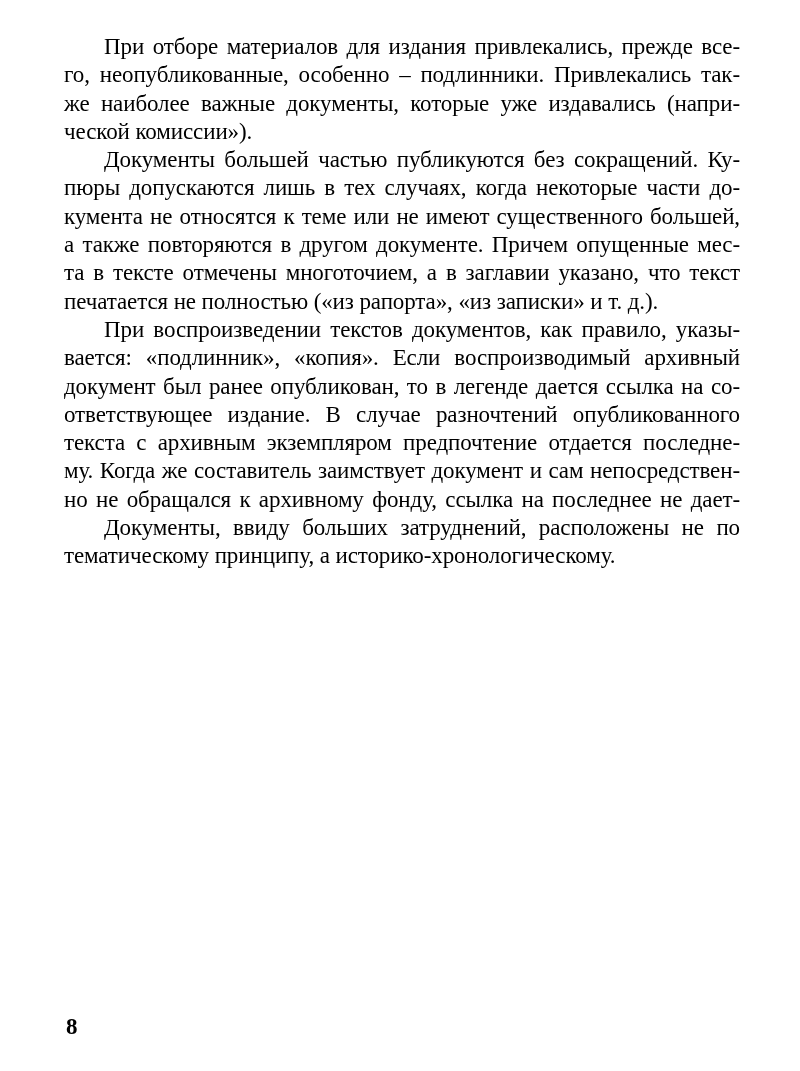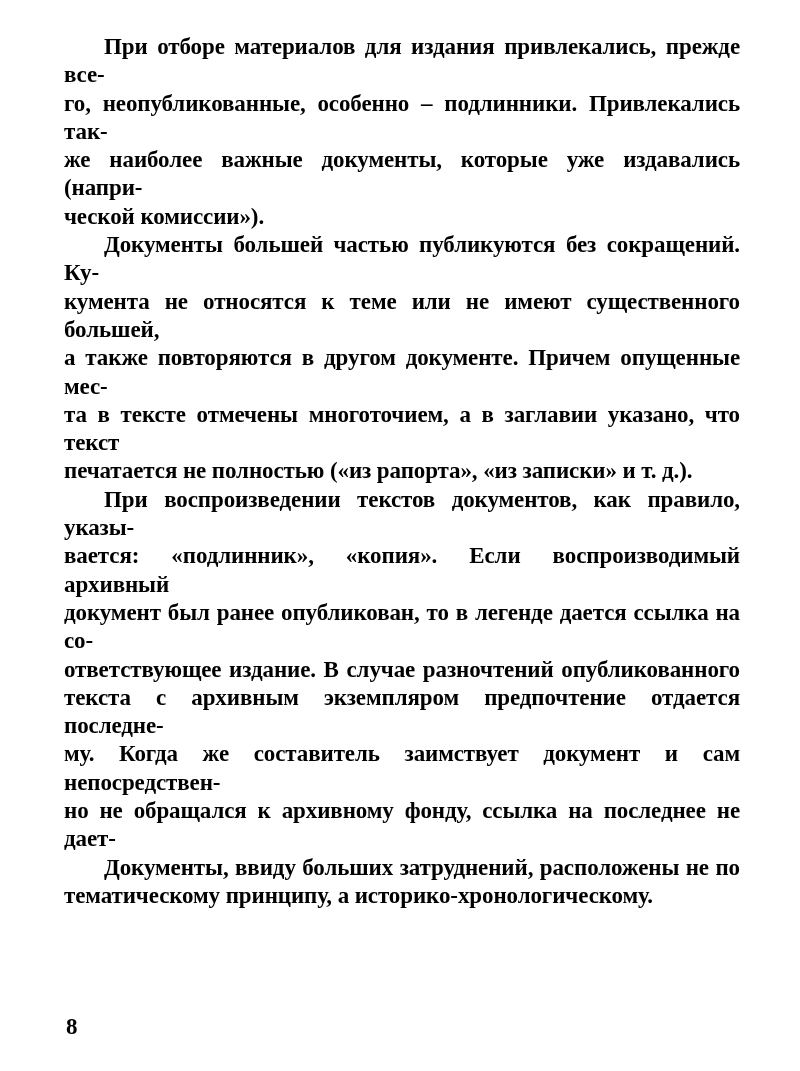--- a/index.html
+++ b/index.html
@@ -26,21 +26,21 @@
     top: 33px;
     width: 676px;
   }
   .para {
     margin: 0;
     padding: 0;
   }
   .line {
     font-size: 23px;
     line-height: 28.3px;
-    font-weight: 700;
+    font-weight: 400;
     text-align: justify;
     text-align-last: justify;
     white-space: normal;
     letter-spacing: -0.1px;
   }
   .line.first {
     text-indent: 40px;
   }
   .line.last {
     text-align: right;
@@ -61,20 +61,21 @@
 <div class="page">
   <div class="text-block">
       <div class="para">
         <div class="line first">При отборе материалов для издания привлекались, прежде все-</div>
         <div class="line">го, неопубликованные, особенно – подлинники. Привлекались так-</div>
         <div class="line">же наиболее важные документы, которые уже издавались (напри-</div>
         <div class="line last">ческой комиссии»).</div>
       </div>
       <div class="para">
         <div class="line first">Документы большей частью публикуются без сокращений. Ку-</div>
+        <div class="line">пюры допускаются лишь в тех случаях, когда некоторые части до-</div>
         <div class="line">кумента не относятся к теме или не имеют существенного большей,</div>
         <div class="line">а также повторяются в другом документе. Причем опущенные мес-</div>
         <div class="line">та в тексте отмечены многоточием, а в заглавии указано, что текст</div>
         <div class="line last">печатается не полностью («из рапорта», «из записки» и т. д.).</div>
       </div>
       <div class="para">
         <div class="line first">При воспроизведении текстов документов, как правило, указы-</div>
         <div class="line">вается: «подлинник», «копия». Если воспроизводимый архивный</div>
         <div class="line">документ был ранее опубликован, то в легенде дается ссылка на со-</div>
         <div class="line">ответствующее издание. В случае разночтений опубликованного</div>

